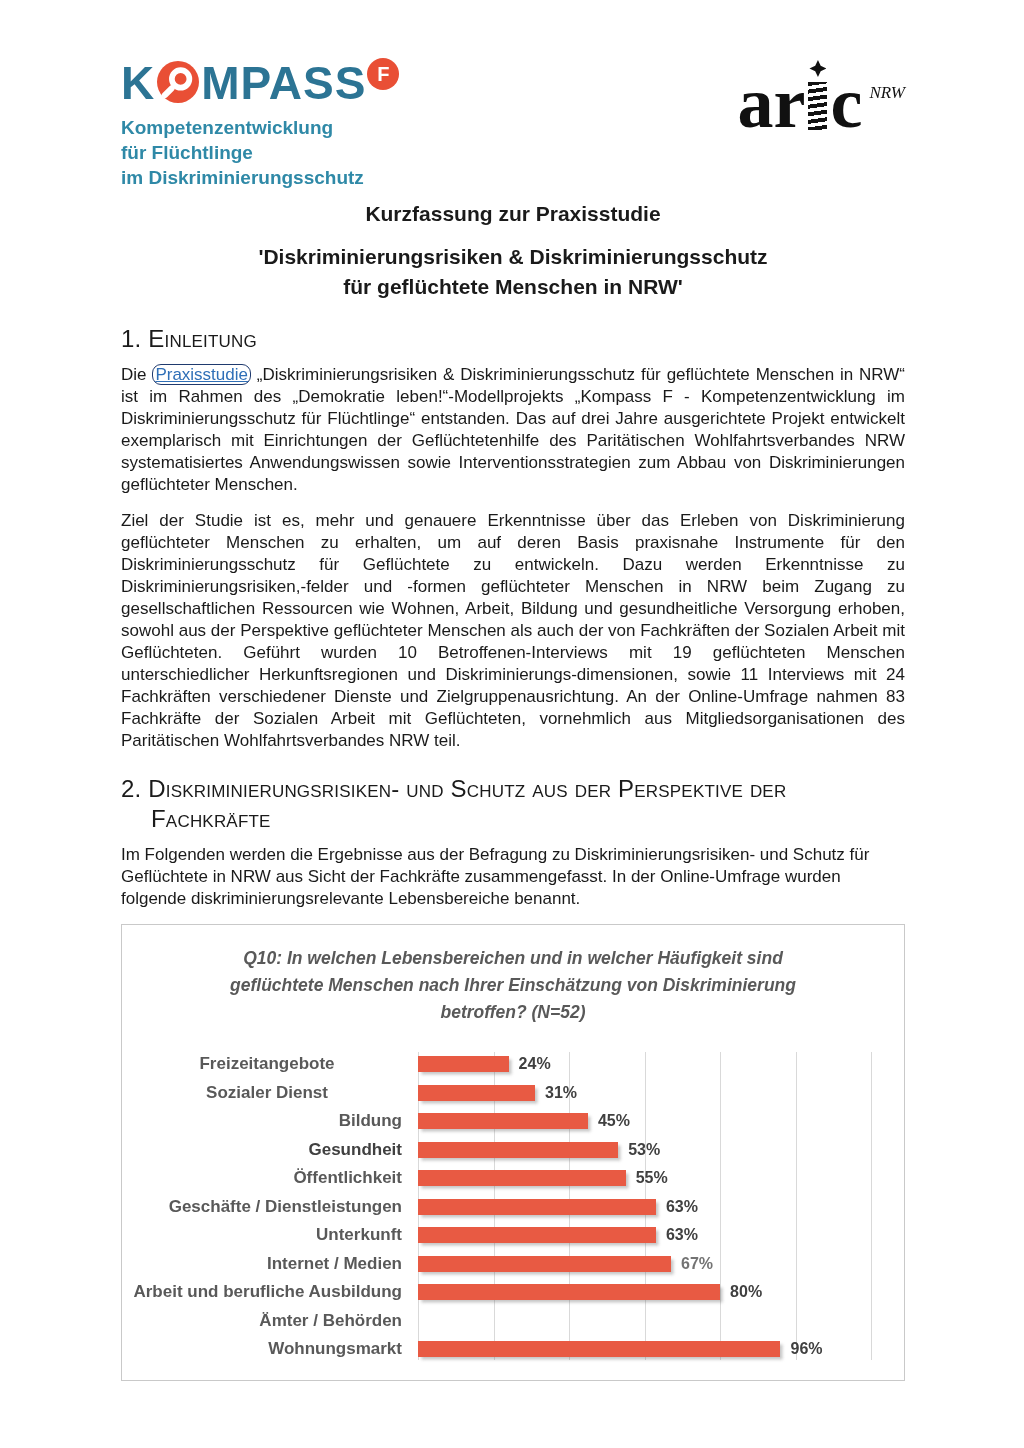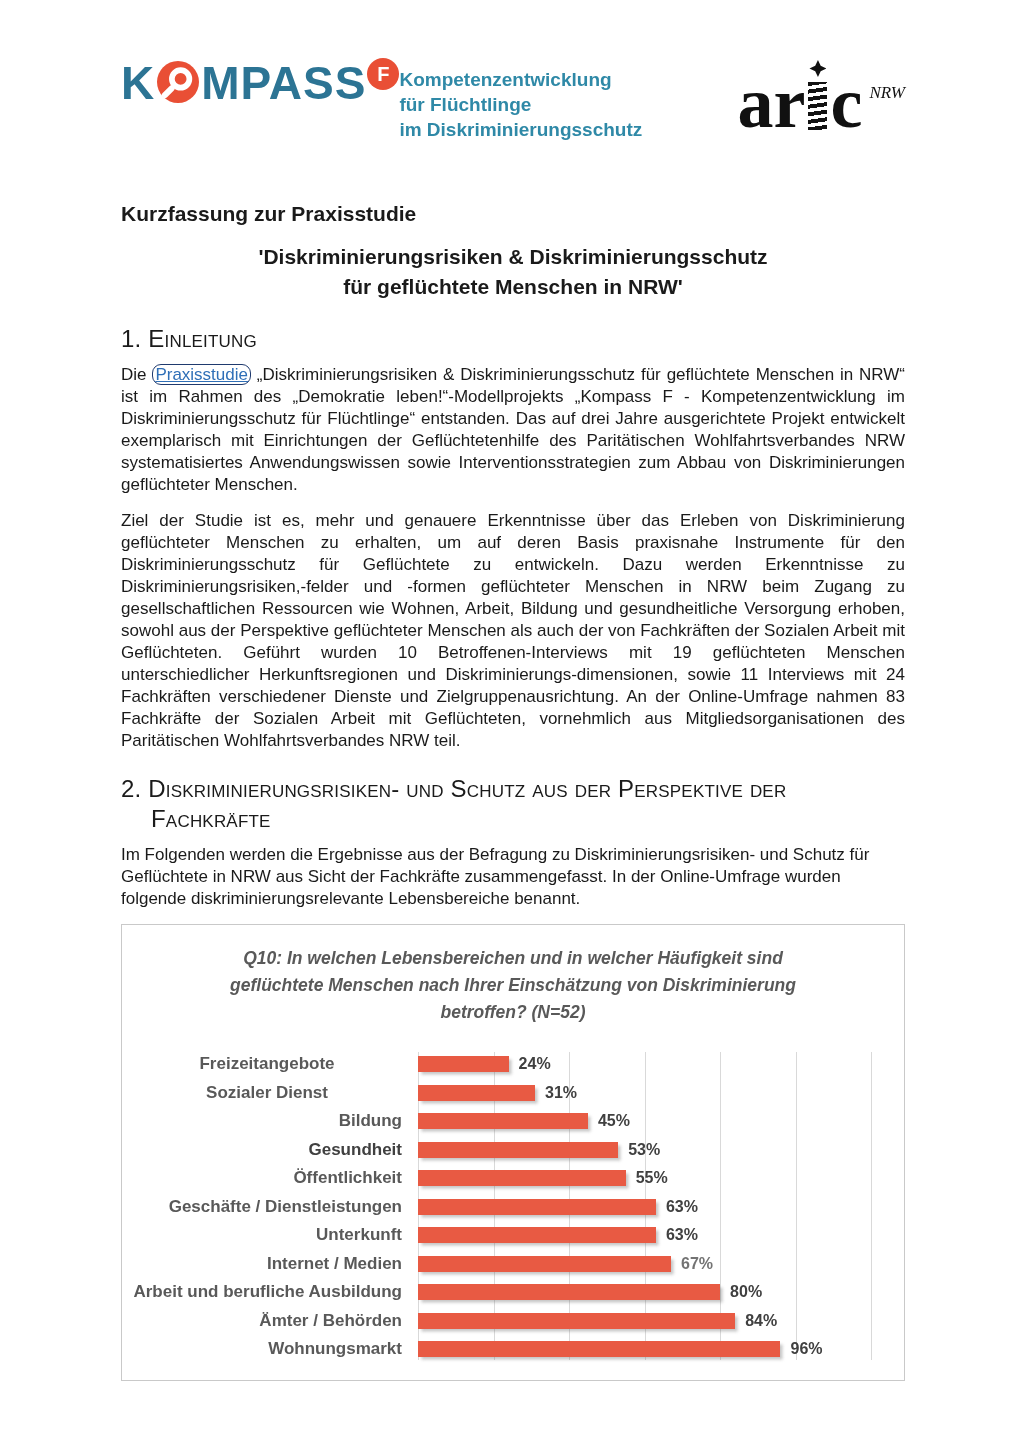--- a/index.html
+++ b/index.html
@@ -5,42 +5,42 @@
   * { margin:0; padding:0; box-sizing:border-box; }
   html,body { background:#ffffff; }
   body { font-family:"Liberation Sans", sans-serif; color:#1a1a1a; }
   .page {
     position:relative; width:1024px; height:1448px; margin:0 auto;
     background:#ffffff; padding:58px 119px 0 121px; overflow:hidden;
   }
 
   
   .header { display:flex; justify-content:space-between; align-items:flex-start; height:142px; }
-  .kompass { display:flex; flex-direction:row; }
+  .kompass { display:flex; flex-direction:column; }
   .kompass-word { font-weight:bold; font-size:46px; letter-spacing:1px; color:#2c7494; line-height:1; white-space:nowrap; }
   .compass-o { display:inline-block; width:42px; height:42px; vertical-align:-4px; margin:0 2px; }
   .f-badge {
     display:inline-block; width:32px; height:32px; border-radius:50%; background:#e94f35;
     color:#fff; font-size:20px; font-weight:bold; text-align:center; line-height:32px;
     vertical-align:18px; margin-left:1px; letter-spacing:0;
   }
   .kompass-tagline { margin-top:9px; font-weight:bold; font-size:19px; line-height:25px; color:#2f89a7; }
 
   .aric { display:flex; align-items:flex-end; font-family:"Liberation Serif", serif; color:#111; margin-top:2px; }
   .aric-letters { font-size:72px; font-weight:bold; line-height:0.78; }
   .aric-i { display:inline-flex; flex-direction:column; align-items:center; margin:0 3px 1px 3px; }
   .aric-i .dot {
     width:17px; height:17px; background:#111; margin-bottom:5px;
     clip-path:polygon(50% 0%, 66% 34%, 100% 50%, 66% 66%, 50% 100%, 34% 66%, 0% 50%, 34% 34%);
   }
   .aric-i .stripes { width:19px; height:48px; background:repeating-linear-gradient(172deg,#121212 0 4px,#ffffff 4px 7.5px); }
   .aric-nrw { font-style:italic; font-size:17px; margin:0 0 28px 7px; }
 
   
-  .doc-title { font-size:21px; font-weight:bold; margin-top:2px; }
+  .doc-title { text-align:center; font-size:21px; font-weight:bold; margin-top:2px; }
   .doc-subtitle { text-align:center; font-size:21px; font-weight:bold; line-height:30px; margin-top:16px; }
 
   
   .section-heading {
     font-variant:small-caps; font-weight:normal; font-size:24px; line-height:30px;
     margin:22px 0 10px 0; letter-spacing:0.2px;
   }
   .section-heading.hang { padding-left:30px; text-indent:-30px; max-width:780px; }
   p.body-text { font-size:17px; line-height:22px; margin-bottom:14px; }
   p.justified { text-align:justify; }
@@ -182,24 +182,20 @@
         </div>
         <div class="chart-row">
           <div class="cat-label" style="color: rgb(89, 89, 89);">Arbeit und berufliche Ausbildung</div>
           <div class="bar-area">
             <div class="bar" style="width: 64%; background: rgb(232, 90, 67);"></div>
             <span class="bar-value" style="color: rgb(64, 64, 64);">80%</span>
           </div>
         </div>
         <div class="chart-row">
           <div class="cat-label" style="color: rgb(89, 89, 89);">Ämter / Behörden</div>
-          <div class="bar-area">
-            <div class="bar" style="width: 67.2%; background: rgb(232, 90, 67);"></div>
-            <span class="bar-value" style="color: rgb(64, 64, 64);">84%</span>
-          </div>
         </div>
         <div class="chart-row">
           <div class="cat-label" style="color: rgb(89, 89, 89);">Wohnungsmarkt</div>
           <div class="bar-area">
             <div class="bar" style="width: 76.8%; background: rgb(232, 90, 67);"></div>
             <span class="bar-value" style="color: rgb(64, 64, 64);">96%</span>
           </div>
         </div>
       </div>
   </figure>

